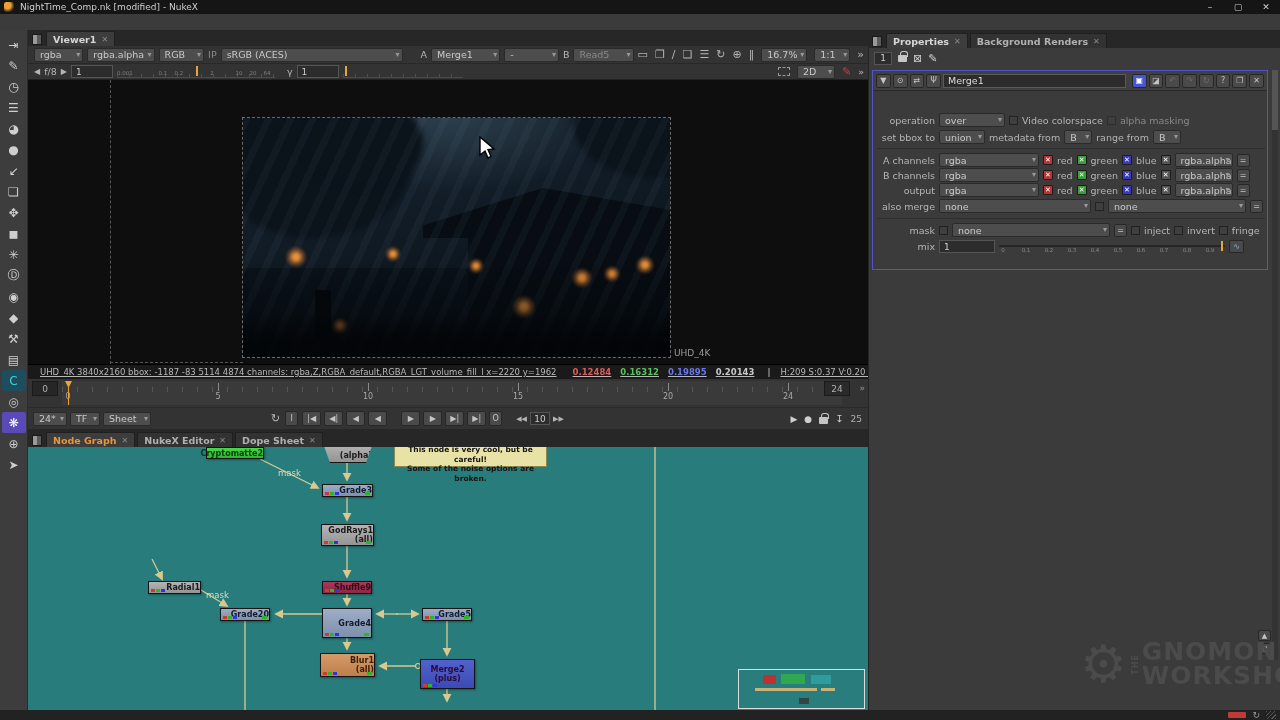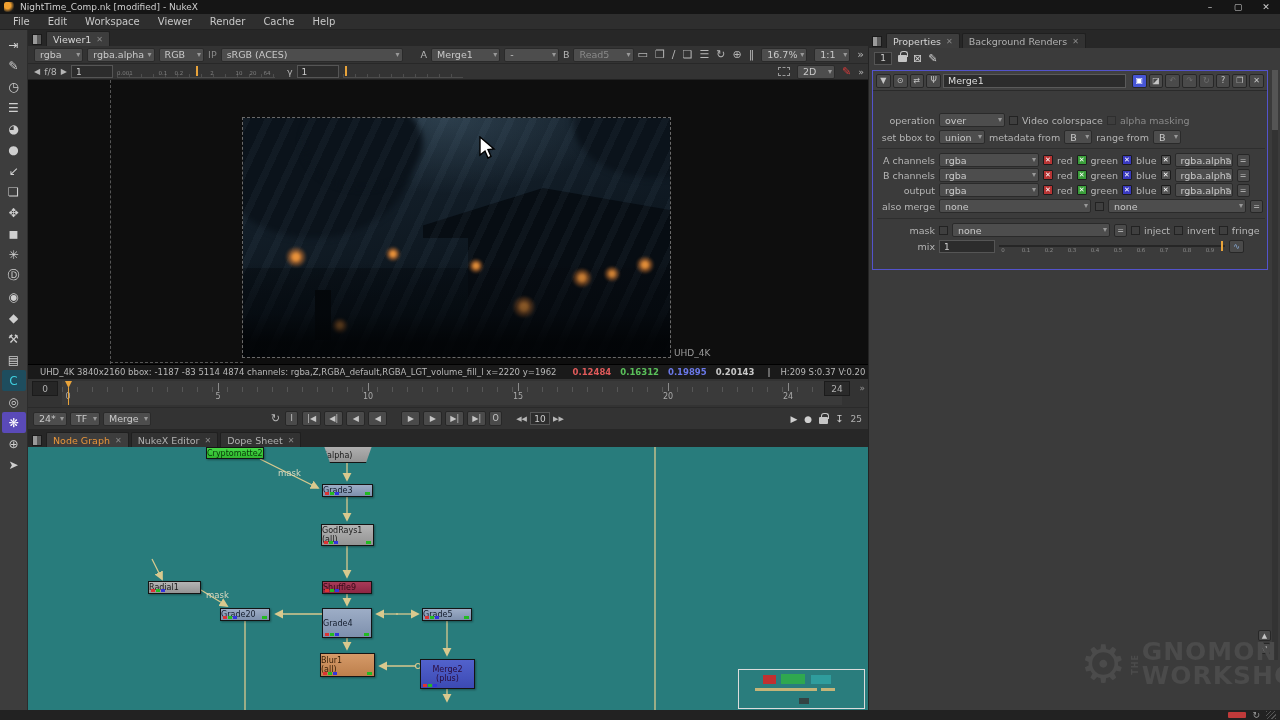--- a/index.html
+++ b/index.html
@@ -17,21 +17,21 @@
   #menubar span { padding:0 9px; font-size:10px; color:#c8c8c8; }
 
   
   #lefttoolbar { left:0; top:30px; width:28px; height:690px; background:#3d3d3d; border-right:1px solid #2c2c2c; display:flex; flex-direction:column; align-items:center; padding-top:4px; }
   .ltool { width:24px; height:21px; display:flex; align-items:center; justify-content:center; font-size:12px; color:#cfcfcf; }
   .ltool.hl { background:#1e4d5e; color:#3fd0e0; border-radius:2px; }
   .ltool.purp { background:#5a4ab8; color:#fff; border-radius:2px; }
 
   
   .tabbar { background:#272727; display:flex; align-items:flex-end; }
-  .ptab { height:15px; padding:1px 6px 0 6px; font-size:9.5px; color:#b0b0b0; background:#323232; border:1px solid #1f1f1f; border-bottom:none; border-radius:2px 2px 0 0; margin-right:2px; display:flex; align-items:center; gap:5px; }
+  .ptab { height:15px; padding:1px 6px 0 6px; font-size:9.5px; color:#b0b0b0; background:#323232; border:1px solid #1f1f1f; border-bottom:none; border-radius:2px 2px 0 0; margin-right:2px; display:flex; align-items:center; gap:5px;font-weight:bold; }
   .ptab.active { background:#3d3d3d; color:#d6d6d6; }
   .ptab .x { color:#888; font-size:8px; }
   .paneicon { width:10px; height:11px; margin:0 4px 1px 4px; background:linear-gradient(90deg,#9a9a9a 0 45%, #5a5a5a 45%); border:1px solid #1a1a1a; }
   .dd { position:relative; background:#4d4d4d; border:1px solid #2a2a2a; border-radius:2px; color:#c9c9c9; font-size:9.5px; padding:0 14px 0 5px; display:flex; align-items:center; height:14px; white-space:nowrap; overflow:hidden; }
   .dd::after { content:"▾"; position:absolute; right:2px; top:1px; font-size:8px; color:#999; }
   .dim { color:#8a8a8a !important; }
   .chk { width:9px; height:9px; background:#3f3f3f; border:1px solid #222; display:inline-block; }
   .xb { width:10px; height:10px; border:1px solid #1c1c1c; font-size:7px; font-weight:bold; color:#fff; display:flex; align-items:center; justify-content:center; border-radius:1px; }
   .xb.r { background:#b83434; } .xb.g { background:#3a9e3a; } .xb.b { background:#3a3ac0; } .xb.w { background:#555; }
   .sqbtn { background:#4a4a4a; border:1px solid #272727; border-radius:2px; color:#c5c5c5; display:flex; align-items:center; justify-content:center; }
@@ -51,21 +51,21 @@
   .vlayer { position:absolute; left:0; top:0; width:100%; height:100%; }
   #vimg .sky { background:radial-gradient(ellipse 55% 45% at 48% 0%, rgba(96,128,150,.30), transparent 70%); }
   .treeblob { position:absolute; border-radius:50%; background:#0b131b; filter:blur(3px); }
   .roof { position:absolute; background:#070d13; }
   #vimg .rays { background:repeating-linear-gradient(115deg, rgba(130,160,185,0.055) 0 7px, transparent 7px 20px); }
   .glow { position:absolute; border-radius:50%; background:radial-gradient(circle,#e8913a 0 18%, rgba(214,122,48,.55) 40%, transparent 70%); filter:blur(1px); }
   #vimg .fg { background:linear-gradient(0deg, rgba(2,4,6,.9) 0 6%, rgba(4,8,12,.5) 18%, transparent 40%); }
   #uhd-label { color:#9a9a9a; font-size:9px; }
 
   
-  #v-info { left:28px; top:364px; width:840px; height:15px; background:#1a1a1a; border-top:1px solid #000; display:flex; align-items:center; font-size:8.5px; color:#b8b8b8; white-space:nowrap; }
+  #v-info { left:28px; top:364px; width:840px; height:15px; background:#1a1a1a; border-top:1px solid #000; display:flex; align-items:center; font-size:8.5px; color:#b8b8b8; white-space:nowrap;text-decoration:underline; }
   #v-info .vr { font-weight:bold; margin-left:9px; }
   #swatch { width:14px; height:9px; background:#3c4654; border:1px solid #666; margin-left:14px; }
 
   
   #v-timeline { left:28px; top:379px; width:840px; height:28px; background:#333; }
   #cur-frame { left:4px; top:2px; width:26px; height:15px; background:#262626; border:1px solid #1b1b1b; color:#b0b0b0; font-size:9px; display:flex; align-items:center; justify-content:center; position:absolute; }
   #ruler { position:absolute; left:34px; top:2px; width:780px; height:24px; background:#3a3a3a;
     background-image:repeating-linear-gradient(90deg,#565656 0 1px, transparent 1px 15px); background-size:100% 5px; background-repeat:no-repeat; background-position:0 6px; }
   .ticklab { position:absolute; top:11px; font-size:8px; color:#aaa; transform:translateX(-50%); }
   .majtick { position:absolute; top:2px; width:1px; height:8px; background:#8a8a8a; }
@@ -78,21 +78,21 @@
   
   #v-transport { left:28px; top:407px; width:840px; height:22px; background:#333; border-top:1px solid #2a2a2a; display:flex; align-items:center; }
   .tbtn { min-width:19px; height:15px; font-size:8px; padding:0 2px; }
   #v-transport .gap { width:14px; }
   #lock-icon { width:9px; height:7px; background:#c5c5c5; border-radius:1px; position:relative; margin-top:4px; }
   #lock-icon::before { content:""; position:absolute; left:1.5px; top:-4px; width:6px; height:5px; border:1.5px solid #c5c5c5; border-bottom:none; border-radius:3px 3px 0 0; }
 
   
   #ng-tabbar { left:28px; top:429px; width:840px; height:18px; }
   #ng-canvas { left:28px; top:447px; width:840px; height:263px; background:#287c7c; overflow:hidden; }
-  .node { position:absolute; border:1px solid #141414; text-align:center; font-size:8px; font-weight:normal; color:#131c2c; box-shadow:1px 1px 2px rgba(0,0,0,.35); display:flex; flex-direction:column; align-items:flex-start; justify-content:center; line-height:9px; }
+  .node { position:absolute; border:1px solid #141414; text-align:center; font-size:8px; font-weight:bold; color:#131c2c; box-shadow:1px 1px 2px rgba(0,0,0,.35); display:flex; flex-direction:column; align-items:flex-end; justify-content:center; line-height:9px; }
   .steel { background:linear-gradient(#9dadc6,#7e90ad); }
   .gray  { background:linear-gradient(#b4b4b4,#949494); color:#1a1a1a; }
   .green { background:linear-gradient(#46d846,#2fb52f); color:#073807; }
   .crimson { background:linear-gradient(#a83a58,#8c2744); color:#350a18; }
   .orange { background:linear-gradient(#d59a68,#bd7f4c); color:#3a2008; }
   .blue  { background:linear-gradient(#5262cc,#3c4ab4); color:#33104a; }
   .chips { position:absolute; left:2px; bottom:1px; width:4px; height:3px; background:#d33; box-shadow:5px 0 0 #2b2,10px 0 0 #33d; }
   .chipR { position:absolute; right:2px; bottom:1px; width:5px; height:3px; background:#2b2; }
   .masklab { position:absolute; color:#d9d9c0; font-size:8.5px; }
   #sticky { position:absolute; background:#e9e2a6; border:1px solid #8d8752; color:#141414; font-size:7.5px; font-weight:bold; text-align:center; line-height:9.5px; padding-top:2px; }
@@ -149,29 +149,20 @@
   <div id="titlebar" class="abs">
     <div id="nuke-icon"></div>
     <div id="title-text">NightTime_Comp.nk [modified] - NukeX</div>
     <div id="win-btns">
       <span>–</span>
       <span>▢</span>
       <span>✕</span>
     </div>
   </div>
 
-  <div id="menubar" class="abs">
-    <span>File</span>
-    <span>Edit</span>
-    <span>Workspace</span>
-    <span>Viewer</span>
-    <span>Render</span>
-    <span>Cache</span>
-    <span>Help</span>
-  </div>
 
   <div id="lefttoolbar" class="abs">
     <div class="ltool">⇥</div>
     <div class="ltool">✎</div>
     <div class="ltool">◷</div>
     <div class="ltool">☰</div>
     <div class="ltool">◕</div>
     <div class="ltool">●</div>
     <div class="ltool">↙</div>
     <div class="ltool">❏</div>
@@ -315,21 +306,21 @@
           <div class="stem"></div>
         </div>
     </div>
     <div id="range-in-box">24</div>
     <span id="tl-chev">»</span>
   </div>
 
   <div id="v-transport" class="abs">
     <div class="dd" style="width:34px; margin-left:5px">24*</div>
     <div class="dd" style="width:30px; margin-left:3px">TF</div>
-    <div class="dd" style="width:48px; margin-left:3px">Merge</div>
+    <div class="dd" style="width:48px; margin-left:3px">Sheet</div>
     <span style="margin-left:120px; color:#b5b5b5; font-size:11px">↻</span>
     <div class="sqbtn tbtn" style="margin-left:5px; min-width:13px">I</div>
     <div class="sqbtn tbtn" style="margin-left:4px">|◀</div>
     <div class="sqbtn tbtn" style="margin-left:3px">◀|</div>
     <div class="sqbtn tbtn" style="margin-left:3px">◀</div>
     <div class="sqbtn tbtn" style="margin-left:3px">◀</div>
     <div class="gap"></div>
     <div class="sqbtn tbtn">▶</div>
     <div class="sqbtn tbtn" style="margin-left:3px">▶</div>
     <div class="sqbtn tbtn" style="margin-left:3px">▶|</div>
@@ -391,20 +382,24 @@
         <line x1="627" y1="0" x2="627" y2="263"></line>
       </g>
     </svg>
 
     <div class="node green" style="left:178px; top:0; width:58px; height:12px">
         <span>Cryptomatte2</span>
       </div>
     <div class="node gray" style="left:295px; top:-4px; width:50px; height:20px; clip-path:polygon(0 0,100% 0,86% 100%,14% 100%); padding-top:5px">
         <span>(alpha)</span>
       </div>
+    <div id="sticky" style="left:366px; top:-5px; width:153px; height:25px">
+      <div>This node is very cool, but be careful!</div>
+      <div>Some of the noise options are broken.</div>
+    </div>
     <span class="masklab" style="left:250px; top:21px">mask</span>
     <div class="node steel" style="left:294px; top:37px; width:51px; height:13px">
         <span>Grade3</span>
         <i class="chips"></i>
         <i class="chipR"></i>
       </div>
     <div class="node gray" style="left:293px; top:77px; width:53px; height:22px">
       <div>GodRays1</div>
         <div>(all)</div>
         <i class="chips"></i>

